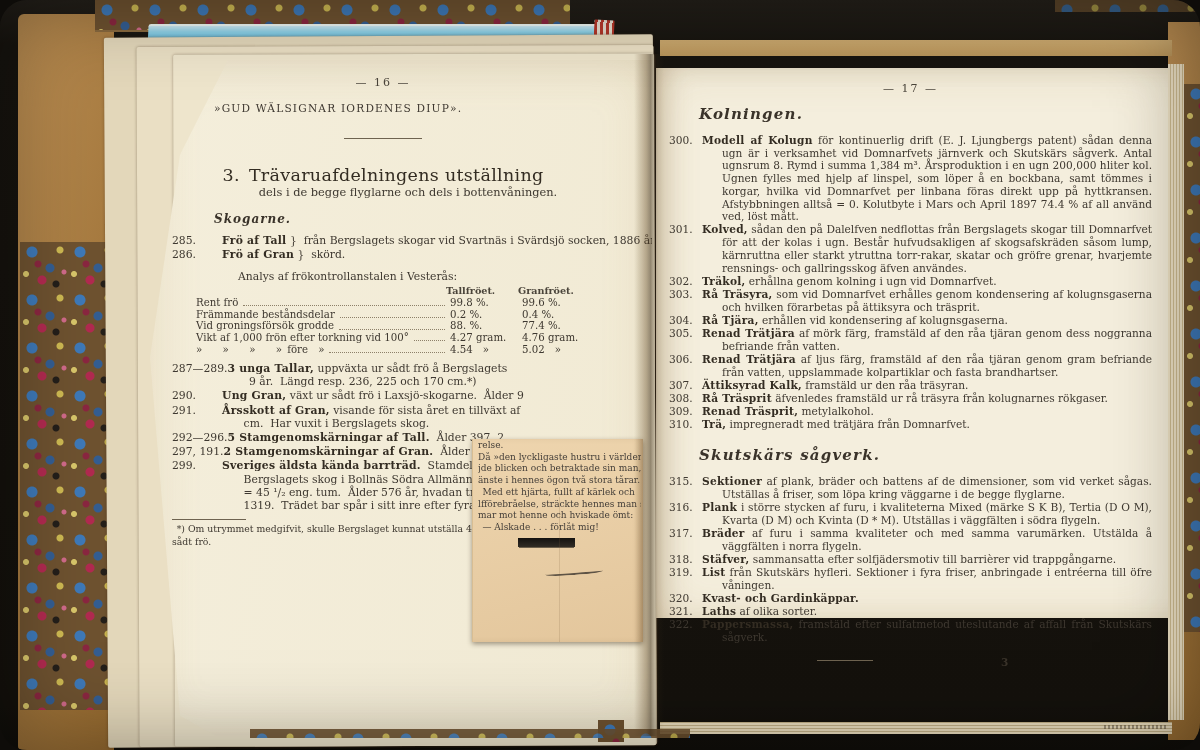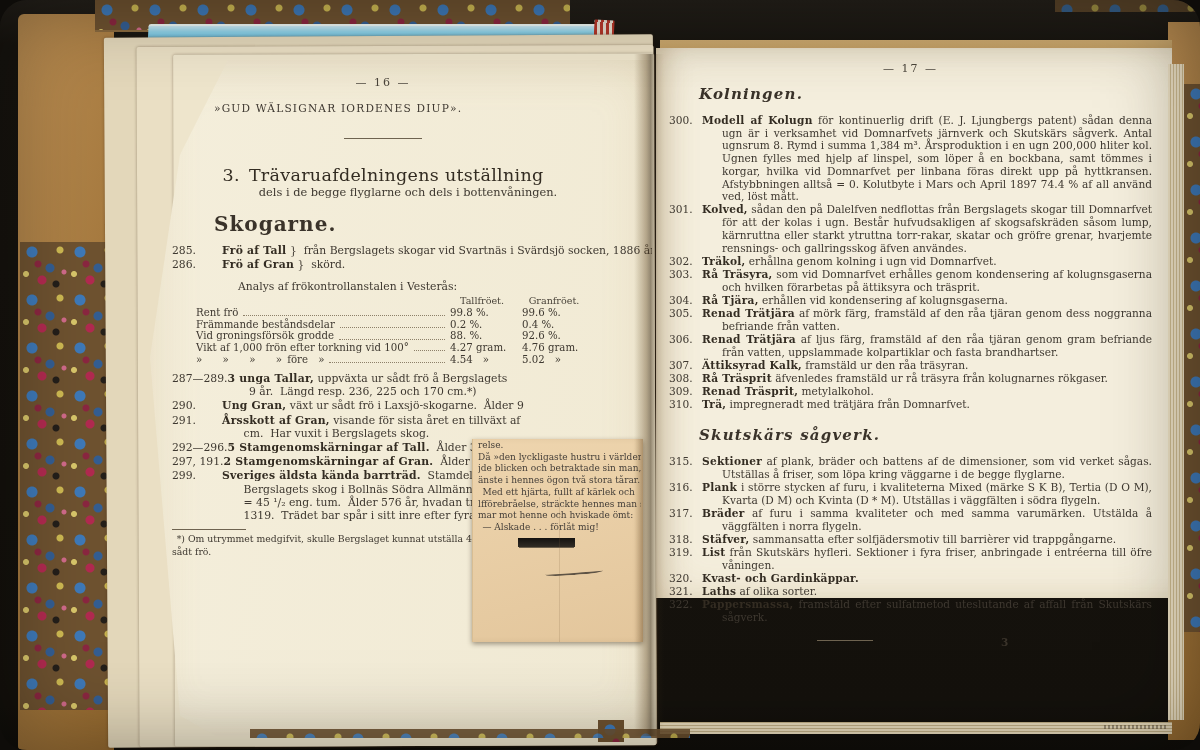--- a/index.html
+++ b/index.html
@@ -32,31 +32,31 @@
   #gutter{background:linear-gradient(90deg,rgba(90,70,40,0) 0%,rgba(95,72,40,.38) 40%,rgba(60,45,25,.5) 55%,rgba(90,70,40,.08) 80%,rgba(90,70,40,0) 100%);}
   
   #lp-content{position:absolute;left:0;top:0;right:0;bottom:0;padding:16px 58px 0 22px;}
   .pagenum{text-align:center;font-size:11px;letter-spacing:2px;color:#4a443a;}
   .lp-block{margin-left:42px;width:388px;}
   .intro{margin-top:9px;font-size:10.8px;line-height:13.8px;text-align:justify;}
   .motto{margin-top:13px;text-align:left;font-size:10.6px;letter-spacing:1.2px;color:#45403course6;}
   .rule{width:78px;border-top:1px solid #6e6350;margin:24px auto 0 auto;}
   .chapter{margin-top:26px;text-align:center;font-size:17.5px;font-weight:normal;color:#332c22;letter-spacing:.3px;}
   .chapsub{text-align:center;font-size:11.4px;}
-  .sechead{margin-top:13px;margin-left:42px;font-size:20px;font-weight:bold;letter-spacing:1px;color:#3a332a;}
+  .sechead{margin-top:13px;margin-left:42px;font-size:12px;font-style:italic;font-weight:bold;letter-spacing:1px;color:#3a332a;}
   .lp-item{display:flex;font-size:10.8px;line-height:13.2px;margin-top:1px;}
   .lp-item .num{flex:0 0 50px;white-space:nowrap;}
   .lp-item .itext{white-space:pre;}
   .lead{font-weight:bold;letter-spacing:.25px;color:#332c22;}
   
   #lp-table{margin-left:24px;margin-top:9px;font-size:10.2px;}
   .ttitle{margin-left:42px;margin-bottom:2px;font-size:10.8px;}
   .thead{display:flex;font-size:9.6px;color:#4a443a;}
   .thead .sp{flex:0 0 250px;}
-  .thead .h{flex:0 0 72px;text-align:center;}
+  .thead .h{flex:0 0 72px;font-weight:bold;}
   .trow{display:flex;align-items:flex-end;line-height:11.2px;margin-top:.5px;}
   .tlabel{flex:0 0 auto;white-space:pre;}
   .tdots{flex:1;border-bottom:1px dotted #8d8069;margin:0 5px 2px 5px;height:1px;}
   .tv{flex:0 0 72px;text-align:left;white-space:pre;}
   .fnrule{width:74px;border-top:1px solid #6e6350;margin:7px 0 3px 0;}
   .footnote{font-size:9.3px;line-height:12.5px;white-space:pre-line;}
   
   #rp-content{position:absolute;left:0;top:0;right:0;bottom:0;padding:14px 20px 0 13px;}
   .rp-head{margin-top:10px;margin-left:30px;margin-bottom:11px;font-size:15px;font-style:italic;font-weight:bold;letter-spacing:1.2px;color:#3a332a;}
   .rp-item{display:flex;font-size:10.6px;line-height:12.7px;margin-top:.5px;}
@@ -144,21 +144,21 @@
     <span class="tlabel">Främmande beståndsdelar</span>
     <span class="tdots"></span>
     <span class="tv v1">0.2 %.</span>
     <span class="tv v2">0.4 %.</span>
   </div>
 
   <div class="trow">
     <span class="tlabel">Vid groningsförsök grodde</span>
     <span class="tdots"></span>
     <span class="tv v1">88. %.</span>
-    <span class="tv v2">92.6 %.</span>
+    <span class="tv v2">77.4 %.</span>
   </div>
 
   <div class="trow">
     <span class="tlabel">Vikt af 1,000 frön efter torkning vid 100°</span>
     <span class="tdots"></span>
     <span class="tv v1">4.27 gram.</span>
     <span class="tv v2">4.76 gram.</span>
   </div>
 
   <div class="trow">
@@ -206,21 +206,21 @@
   </div>
 </div>
       <div class="fnrule"></div>
       <div class="footnote"> *) Om utrymmet medgifvit, skulle Bergslaget kunnat utställa 43 å
 sådt frö.</div>
     </div>
   </div>
 
   <div class="abs" id="gutter" style="left:634px;top:54px;width:30px;height:682px;z-index:12;"></div>
 
-  <div class="abs" id="right-page" style="left:656px;top:48px;width:516px;height:550px;">
+  <div class="abs" id="right-page" style="left:656px;top:68px;width:516px;height:550px;">
     <div id="rp-content">
       <div class="pagenum">— 17 —</div>
       <div class="rp-head">Kolningen.</div>
       <div id="rp-items-1">
   <div class="rp-item">
     <span class="num">300.</span>
     <span class="itext"><span class="lead">Modell af Kolugn</span><span class="rest"> för kontinuerlig drift (E. J. Ljungbergs patent) sådan denna ugn är i verksamhet vid Domnarfvets järnverk och Skutskärs sågverk.  Antal ugnsrum 8.  Rymd i summa 1,384 m³.  Årsproduktion i en ugn 200,000 hliter kol. Ugnen fylles med hjelp af linspel, som löper å en bockbana, samt tömmes i korgar, hvilka vid Domnarfvet per linbana föras direkt upp på hyttkransen. Afstybbningen alltså = 0.  Kolutbyte i Mars och April 1897 74.4 % af all använd ved, löst mått.</span></span>
   </div>
 
   <div class="rp-item">

